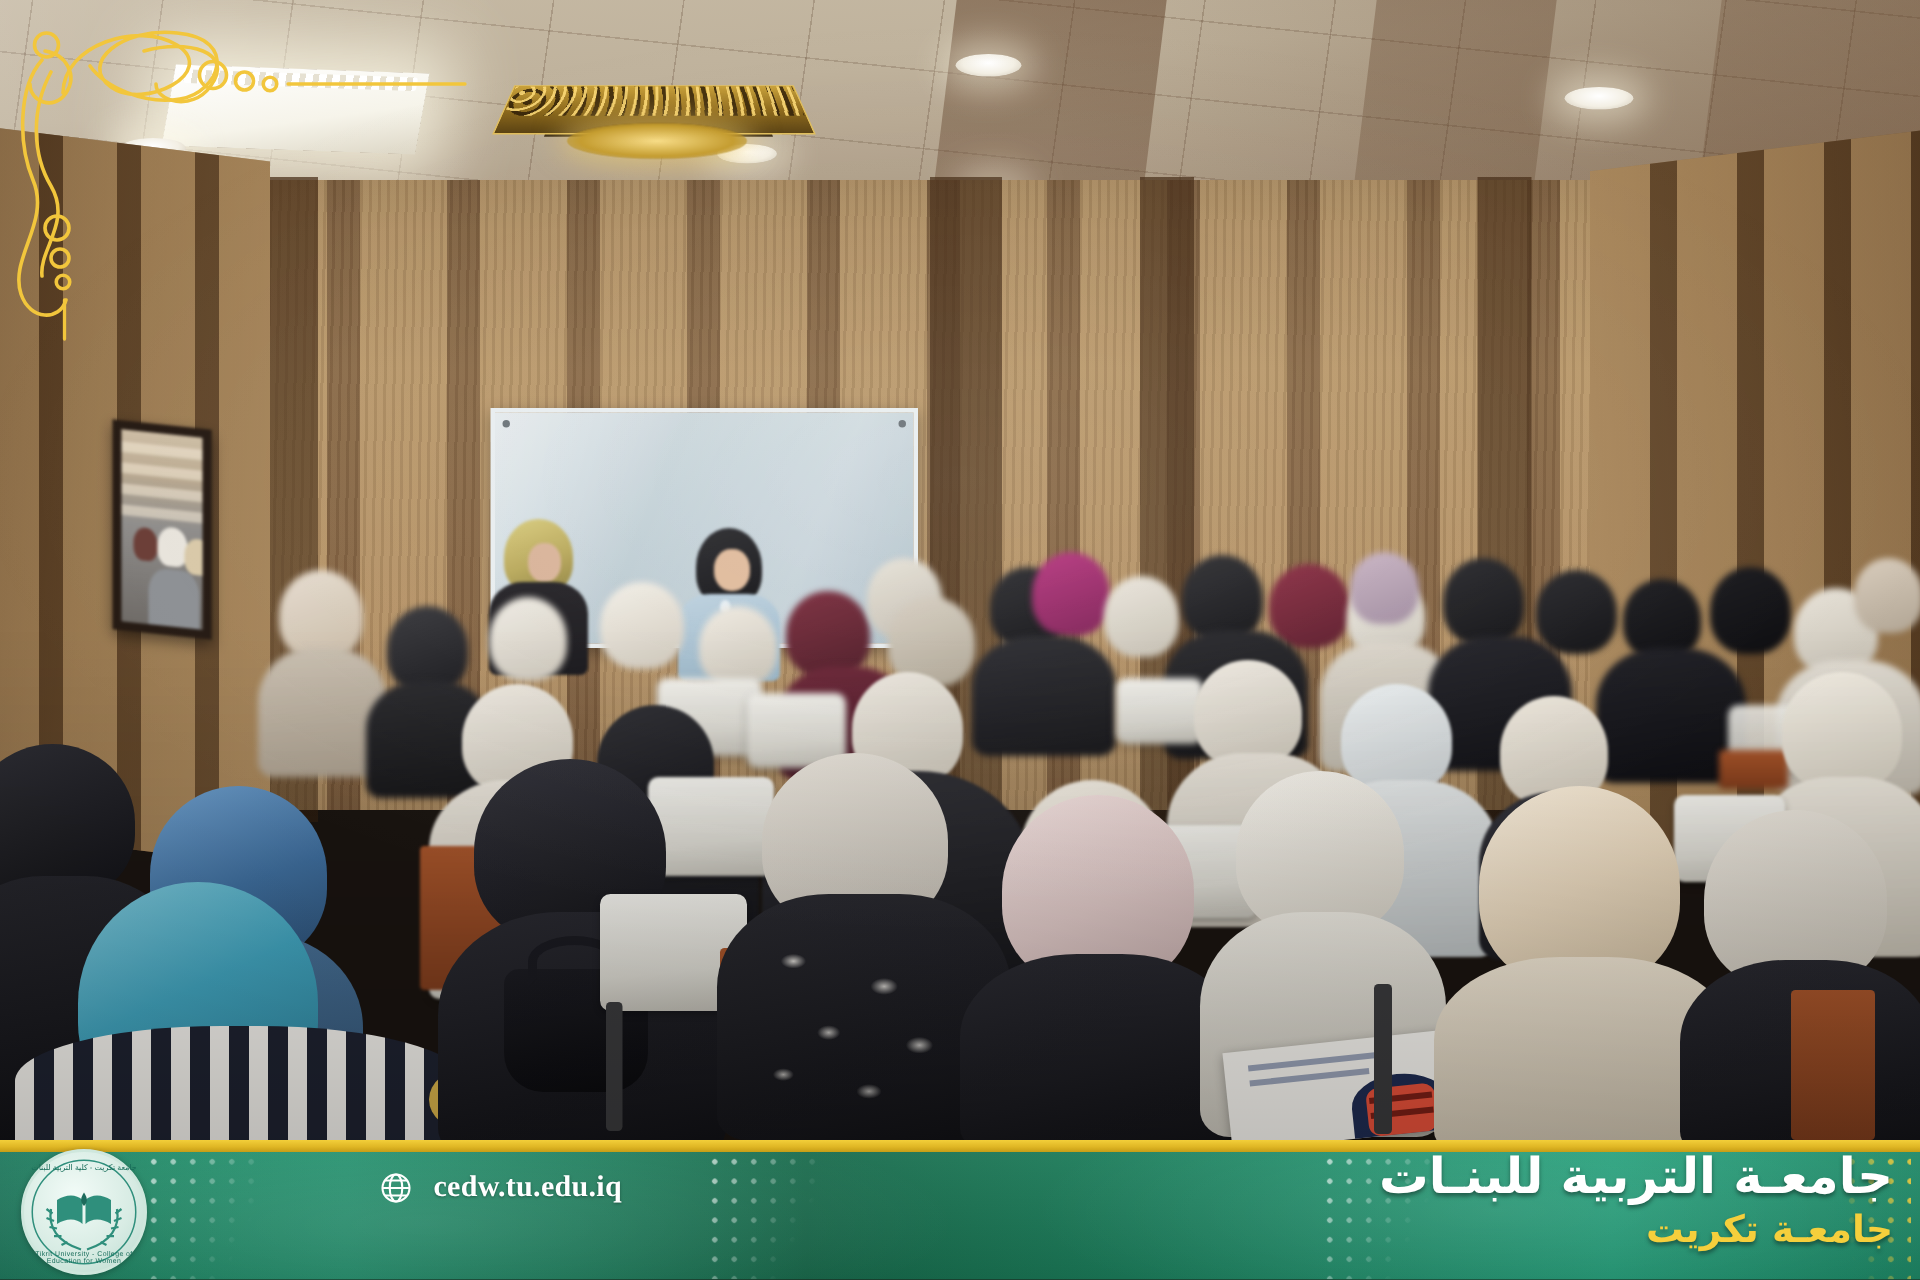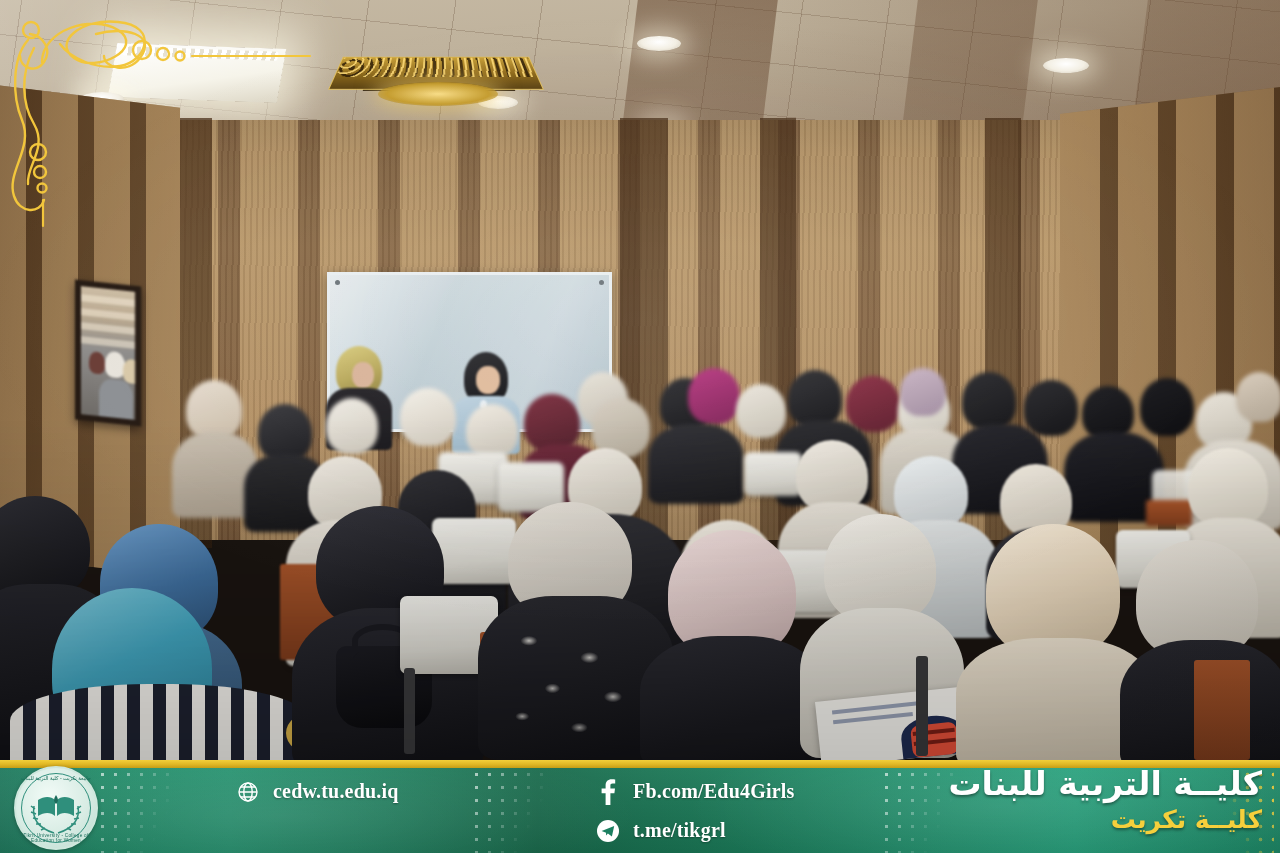--- a/index.html
+++ b/index.html
@@ -533,52 +533,32 @@
         <path d="M51 13 l4 -3 M50 18 l5 -2 M48 23 l5 -1 M45 28 l5 0 M41 32 l4 2"></path>
       </g>
     </svg>
     <svg class="logo-book" viewBox="0 0 40 24">
       <path d="M2 6 C8 2, 15 2, 19 6 L19 22 C15 18, 8 18, 2 22 Z" fill="#2f8f7c"></path>
       <path d="M38 6 C32 2, 25 2, 21 6 L21 22 C25 18, 32 18, 38 22 Z" fill="#2f8f7c"></path>
       <path d="M20 1 C22 4, 23 7, 20 10 C17 7, 18 4, 20 1 Z" fill="#1d6b5c"></path>
     </svg>
   </div>
 
-  <div class="contact-col" style="left:236px; top:776px;">
+  <div class="contact-col" style="left:252px; top:776px;">
     <div class="crow">
       <span class="cicon">
         <svg width="22" height="22" viewBox="0 0 22 22" fill="none" stroke="#ffffff" stroke-width="1.4">
           <circle cx="11" cy="11" r="9"></circle>
           <ellipse cx="11" cy="11" rx="4.2" ry="9"></ellipse>
           <path d="M2 11h18M3.6 6h14.8M3.6 16h14.8"></path>
         </svg>
       </span>
       <span class="ctext">cedw.tu.edu.iq</span>
     </div>
   </div>
 
-  <div class="contact-col" style="left:596px; top:776px;">
-    <div class="crow">
-      <span class="cicon">
-        <svg width="15" height="26" viewBox="0 0 15 26">
-          <path d="M9.4 26V14.2h4l.6-4.6H9.4V6.7c0-1.3.4-2.2 2.3-2.2h2.5V.4C13.8.3 12.3.2 10.6.2 7 .2 4.6 2.4 4.6 6.3v3.3H.6v4.6h4V26z" fill="#ffffff"></path>
-        </svg>
-      </span>
-      <span class="ctext">Fb.com/Edu4Girls</span>
-    </div>
-    <div class="crow" style="margin-top:8px;">
-      <span class="cicon">
-        <svg width="24" height="24" viewBox="0 0 24 24">
-          <circle cx="12" cy="12" r="11" fill="#ffffff"></circle>
-          <path d="M5.6 11.9 L18.2 7.1 L15.9 17.6 L11.9 14.6 L10 16.6 L10.1 13.7 Z" fill="#1b7f60"></path>
-          <path d="M10.1 13.7 L15.8 9.6 L11.9 14.6 Z" fill="#12product" fill-opacity="0"></path>
-        </svg>
-      </span>
-      <span class="ctext">t.me/tikgrl</span>
-    </div>
+
+  <div class="ar-block">
+    <div class="ar-main">جامعـة التربية للبنـات</div>
+    <div class="ar-sub">جامعـة تكريت</div>
   </div>
 
-  <div class="ar-block">
-    <div class="ar-main">كليــة التربية للبنات</div>
-    <div class="ar-sub">كليــة تكريت</div>
-  </div>
-
 </div>
 
 </body></html>

